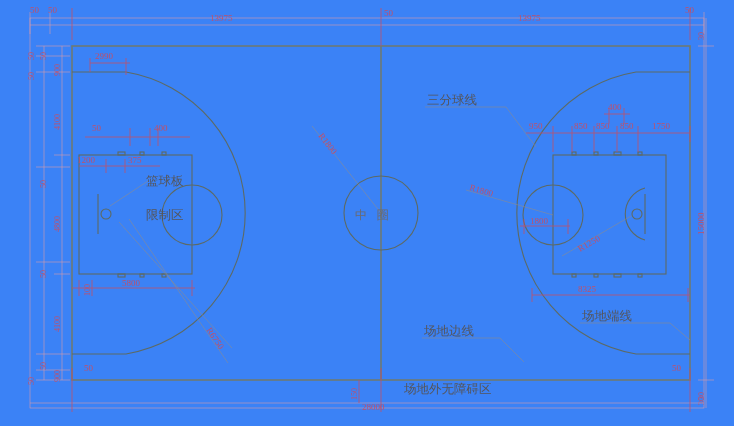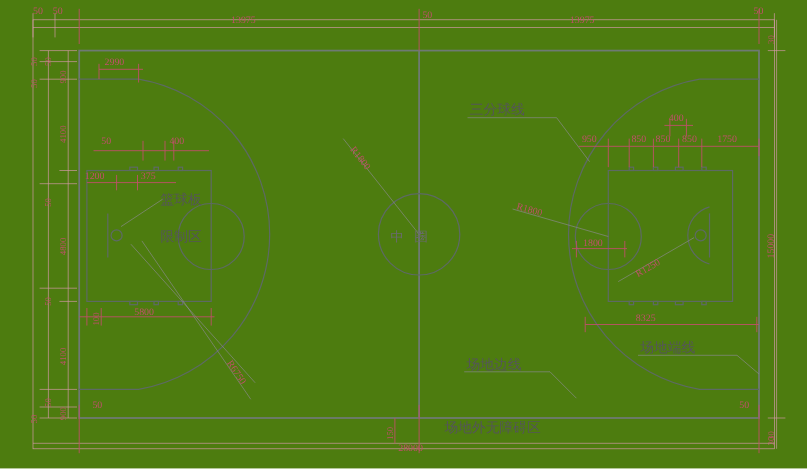--- a/index.html
+++ b/index.html
@@ -1,18 +1,18 @@
 <!DOCTYPE html>
 <html><head>
 <meta charset="utf-8">
 <style>
   html,body{margin:0;padding:0;background:#fff;}
   body{width:734px;height:426px;overflow:hidden;
        font-family:"Liberation Serif", serif;}
-  #stage{position:relative;width:734px;height:426px;background:#4d7c0f;}
+  #stage{position:relative;width:734px;height:426px;background:#3b82f6;}
   svg{position:absolute;left:0;top:0;width:734px;height:426px;}
   .dimtxt{font-family:"Liberation Serif",serif;fill:#c0506a;font-size:9px;}
   .dimtxt-s{font-family:"Liberation Serif",serif;fill:#c0506a;font-size:8px;}
   .cn{font-family:"DejaVu Sans",sans-serif;fill:#55555a;font-size:12.5px;}
   .cnmid{font-family:"DejaVu Sans",sans-serif;fill:#6a6a70;font-size:12px;letter-spacing:3px;}
   .dl{stroke:#d79aab;stroke-width:.6;fill:none;}
   .dl2{stroke:#c0506a;stroke-width:.8;fill:none;}
   .court{stroke:#6e7a74;stroke-width:1.6;fill:none;}
   .courtthin{stroke:#5d6a64;stroke-width:1.1;fill:none;}
   .lead{stroke:#8b8b90;stroke-width:.6;fill:none;}

